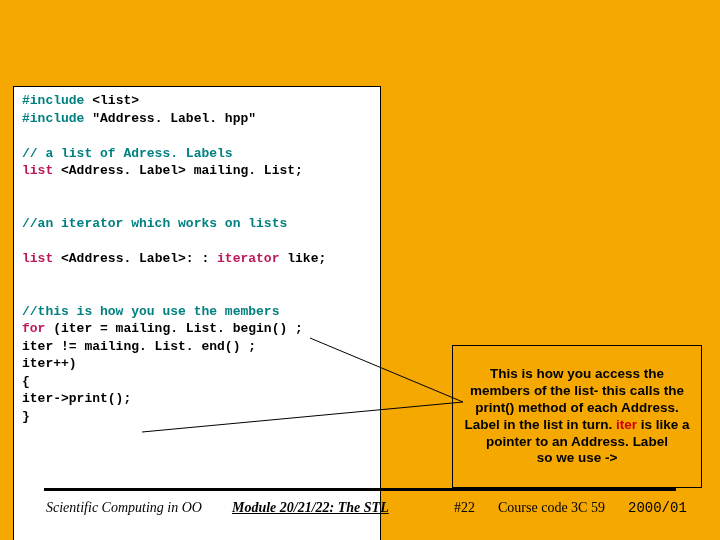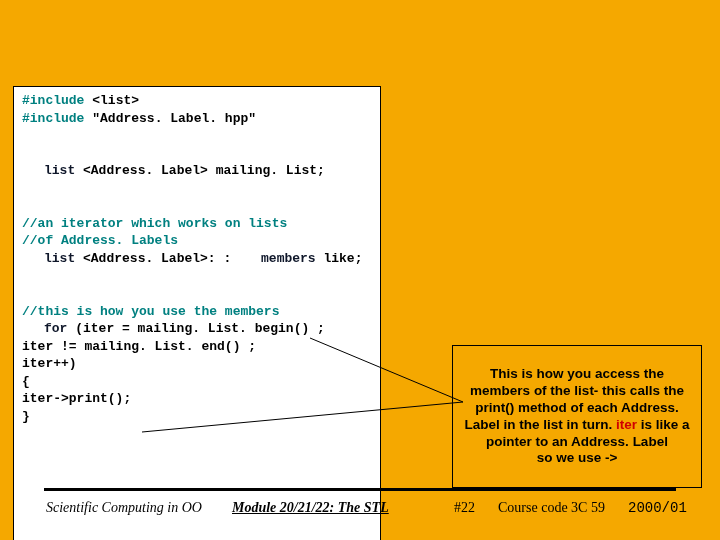--- a/index.html
+++ b/index.html
@@ -21,21 +21,21 @@
     background: white;
     border: 1.5px solid black;
     padding: 5px 8px;
     box-sizing: border-box;
     font-family: "Courier New", monospace;
     font-size: 13px;
     font-weight: bold;
     line-height: 1.35;
   }
   .code-box .kw-teal { color: #008080; }
-  .code-box .kw-blue { color: #0f172a; margin-left: 22px; }
+  .code-box .kw-blue { color: #be185d; }
   .info-box {
     position: absolute;
     right: 18px;
     top: 345px;
     width: 236px;
     background: #f5a800;
     border: 1.5px solid black;
     padding: 20px 6px;
     font-family: Arial, sans-serif;
     font-size: 13.5px;
@@ -71,27 +71,27 @@
     pointer-events: none;
   }
 </style>
 </head>
 <body>
 
 <div class="code-box">
 <span class="kw-teal">#include</span><span> &lt;list&gt;</span><br>
 <span class="kw-teal">#include</span><span> "Address. Label. hpp"</span><br>
 <br>
-<br>
+<span class="kw-teal">// a list of Adress. Labels</span><br>
 <span class="kw-blue">list</span><span> &lt;Address. Label&gt; mailing. List;</span><br>
 <br>
 <br>
 <span class="kw-teal">//an iterator which works on lists</span><br>
-<span class="kw-teal">//of Address. Labels</span><br>
-<span class="kw-blue">list</span><span> &lt;Address. Label&gt;: : </span><span class="kw-blue">members</span><span> like;</span><br>
+<br>
+<span class="kw-blue">list</span><span> &lt;Address. Label&gt;: : </span><span class="kw-blue">iterator</span><span> like;</span><br>
 <br>
 <br>
 <span class="kw-teal">//this is how you use the members</span><br>
 <span class="kw-blue">for</span><span> (iter  = mailing. List. begin() ;</span><br>
 <span>     iter != mailing. List. end() ;</span><br>
 <span>     iter++)</span><br>
 <span>{</span><br>
 <span>  iter-&gt;print();</span><br>
 <span>}</span>
 </div>

